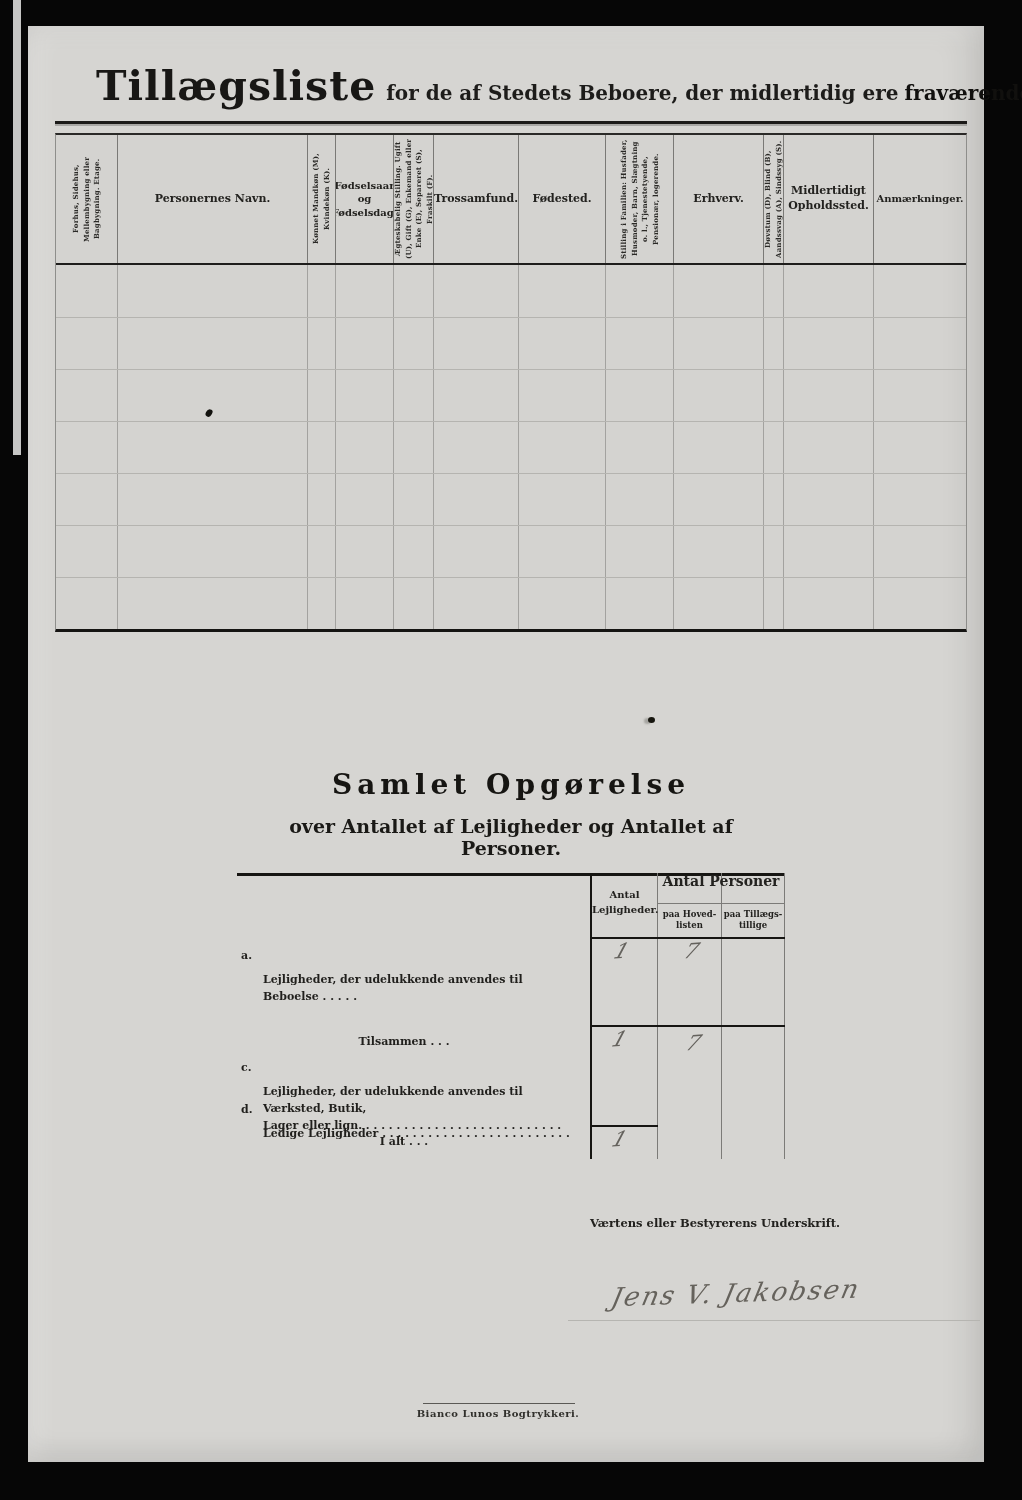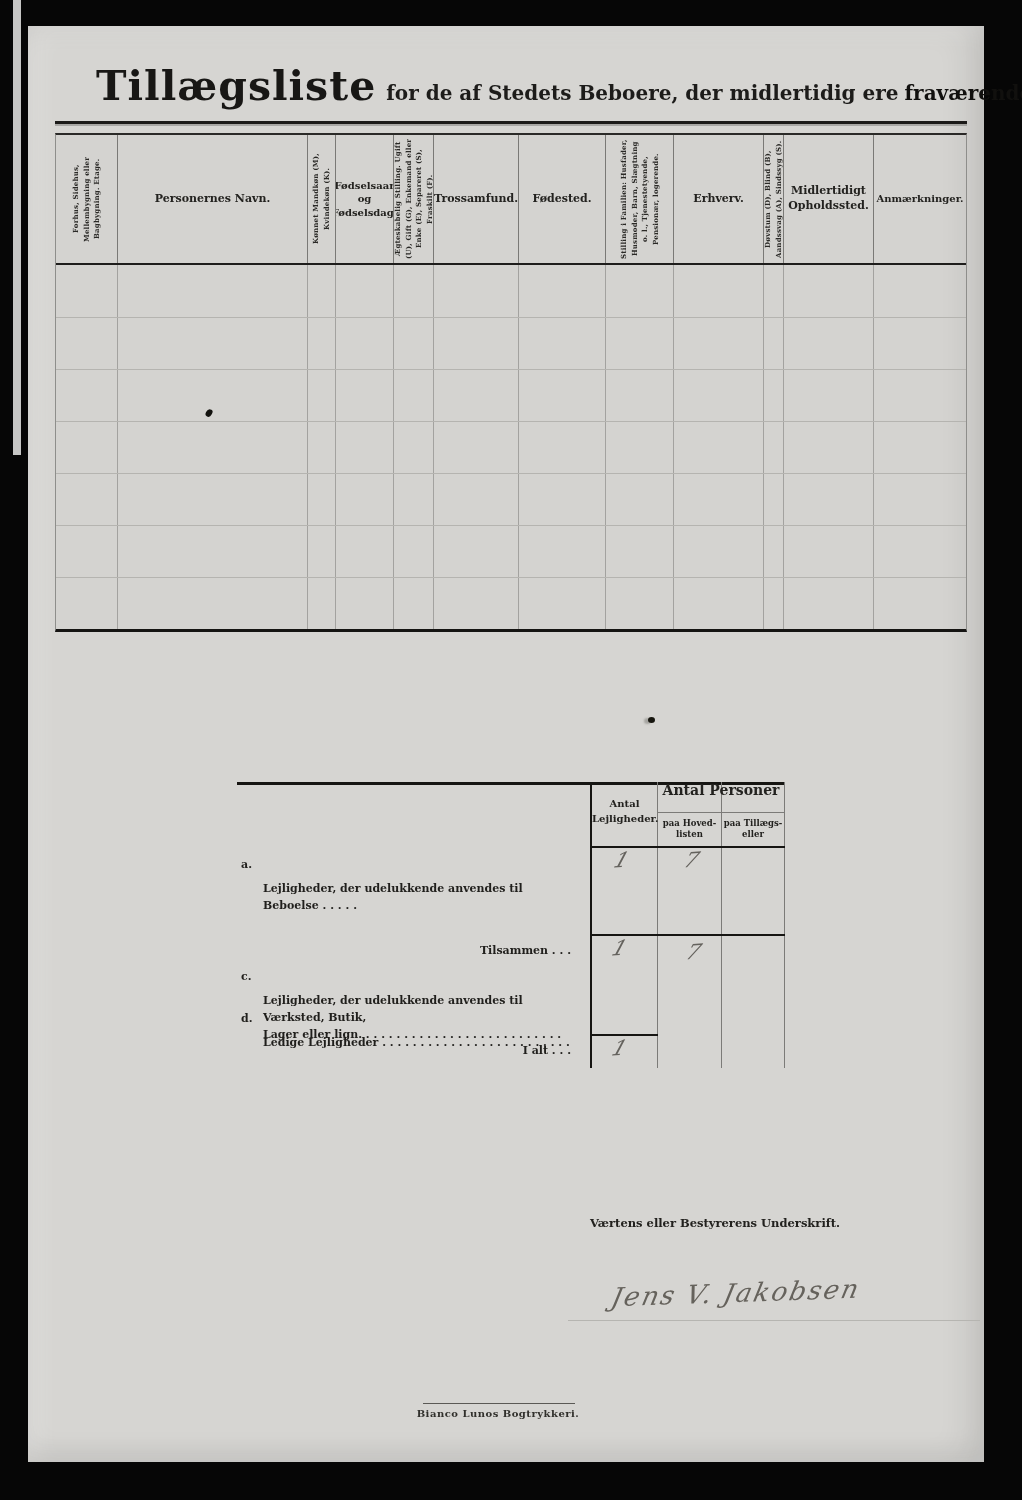--- a/index.html
+++ b/index.html
@@ -43,21 +43,21 @@
   .s-head{font-size:28px;font-weight:700;letter-spacing:5px;text-align:center;color:#161512;}
   .s-sub{font-size:19px;font-weight:700;text-align:center;margin-top:14px;color:#1a1916;}
   .stable{position:relative;margin-top:14px;height:288px;font-size:11px;}
   .sline{position:absolute;background:#161512;}
   .sline.thin{background:#7c7b78;}
   .s-cell{position:absolute;text-align:center;font-weight:700;color:#23221f;}
   .pre{white-space:pre-line;}
   .s-rowlabel{position:absolute;left:0;width:348px;font-weight:700;color:#201f1c;line-height:1.55;}
   .s-prefix{display:inline-block;width:22px;padding-left:4px;font-weight:700;}
   .s-labeltext{display:inline-block;vertical-align:top;width:318px;margin-top:24px;}
-  .s-right{text-align:right;padding-right:14px;width:334px;font-weight:700;}
+  .s-right{text-align:center;padding-right:14px;width:334px;font-weight:700;}
   .hand{position:absolute;font-style:italic;font-weight:400;color:#514e49;transform:skewX(-22deg) rotate(-4deg);font-size:21px;opacity:.85;}
   
   .sig-label{position:absolute;left:557px;top:1190px;width:260px;text-align:center;font-size:11.5px;font-weight:700;color:#22211e;}
   .sig-name{position:absolute;left:585px;top:1252px;font-style:italic;font-size:26px;color:#4a463f;transform:skewX(-14deg) rotate(-2deg);letter-spacing:2px;opacity:.8;}
   .sig-line{position:absolute;left:540px;top:1294px;width:412px;height:1px;background:#b6b5b1;}
   .printer-rule{position:absolute;left:395px;top:1377px;width:152px;height:1px;background:#5a5955;}
   .printer{position:absolute;left:370px;top:1382px;width:200px;text-align:center;font-size:10px;font-weight:700;color:#31302c;letter-spacing:.5px;}
 </style>
 </head>
 <body>
@@ -131,40 +131,42 @@
         <div class="c11"></div>
         <div class="c12"></div>
       </div>
       <div class="inkdot" style="left:150px;top:144px"></div>
     </div>
   </div>
 
   <div class="inkdot2" style="left:620px;top:691px"></div>
 
   <div class="summary">
+    <div class="s-head">Samlet Opgørelse</div>
+    <div class="s-sub">over Antallet af Lejligheder og Antallet af Personer.</div>
 
     <div class="stable">
 
       <div class="sline" style="left:0;top:0;width:548px;height:3px"></div>
       <div class="sline" style="left:353px;top:0;width:2px;height:286px"></div>
       <div class="sline thin" style="left:420px;top:0;width:1px;height:286px"></div>
       <div class="sline thin" style="left:484px;top:0;width:1px;height:286px"></div>
       <div class="sline thin" style="left:547px;top:0;width:1px;height:286px"></div>
       <div class="sline thin" style="left:420px;top:30px;width:128px;height:1px"></div>
       <div class="sline" style="left:353px;top:64px;width:195px;height:2px"></div>
       <div class="sline" style="left:353px;top:152px;width:195px;height:2px"></div>
       <div class="sline" style="left:353px;top:252px;width:68px;height:2px"></div>
 
       <div class="s-cell pre" style="left:355px;top:14px;width:65px;font-size:10px;line-height:1.5">Antal
 Lejligheder.</div>
       <div class="s-cell" style="left:421px;top:0;width:126px;font-size:14px">Antal Personer</div>
       <div class="s-cell pre" style="left:421px;top:36px;width:63px;font-size:8.5px;line-height:1.35">paa Hoved-
 listen</div>
       <div class="s-cell pre" style="left:485px;top:36px;width:62px;font-size:8.5px;line-height:1.35">paa Tillægs-
-eller</div>
+tillige</div>
 
       <div class="s-rowlabel" style="top:74px"><span class="s-prefix">a.</span><span class="s-labeltext pre">Lejligheder, der udelukkende anvendes til Beboelse . . . . .</span></div>
       <div class="hand" style="left:378px;top:66px">1</div>
       <div class="hand" style="left:448px;top:66px">7</div>
 
 
       <div class="s-rowlabel s-right" style="top:160px">Tilsammen . . .</div>
       <div class="hand" style="left:376px;top:154px">1</div>
       <div class="hand" style="left:450px;top:158px">7</div>
 

